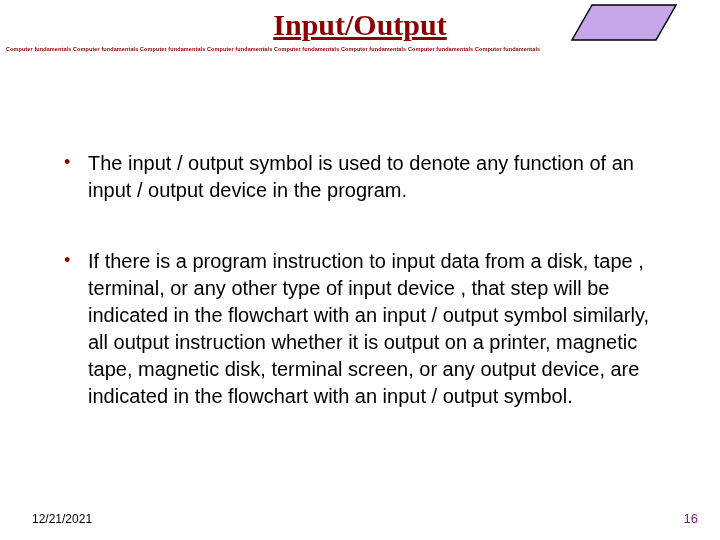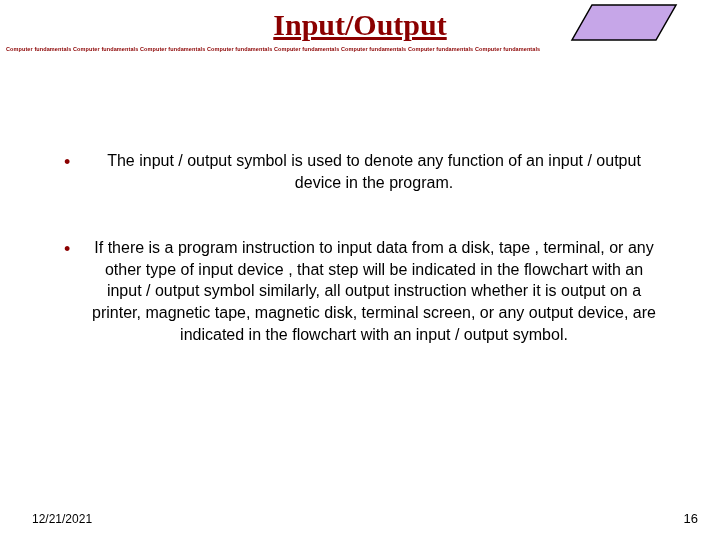--- a/index.html
+++ b/index.html
@@ -4,24 +4,24 @@
 <style>
   * { margin: 0; padding: 0; box-sizing: border-box; }
   html, body { width: 720px; height: 540px; background: #fff; font-family: Verdana, Geneva, sans-serif; color: #000; overflow: hidden; }
   .slide { position: relative; width: 720px; height: 540px; }
   .title-area { position: absolute; top: 8px; left: 0; width: 720px; text-align: center; }
   .title { font-family: "Comic Sans MS", "Comic Sans", cursive; font-size: 30px; color: #8B0000; font-weight: bold; text-decoration: underline; display: inline-block; }
   .parallelogram { position: absolute; right: 40px; top: 2px; }
   .repeat-line { position: absolute; top: 46px; left: 6px; width: 708px; font-size: 5.5px; color: #8B0000; font-weight: bold; white-space: nowrap; overflow: hidden; letter-spacing: 0.1px; }
   .body { position: absolute; top: 150px; left: 60px; width: 600px; color: #000; }
   ul.bullets { list-style: none; }
-  ul.bullets > li { position: relative; padding-left: 28px; margin-bottom: 44px; font-size: 16px; line-height: 1.35; text-align: center; }
+  ul.bullets > li { position: relative; padding-left: 28px; margin-bottom: 44px; font-size: 20px; line-height: 1.35; }
   ul.bullets > li::before { content: "•"; position: absolute; left: 4px; top: 0; color: #8B0000; font-size: 18px; }
   .footer-date { position: absolute; left: 32px; bottom: 14px; font-size: 12px; color: #000; }
-  .footer-page { position: absolute; right: 22px; bottom: 14px; font-size: 13px; color: #000000; }
+  .footer-page { position: absolute; right: 22px; bottom: 14px; font-size: 13px; color: #701a75; }
 </style>
 </head>
 <body>
 
 <div class="slide">
 
   <div class="title-area">
     <span class="title">Input/Output</span>
   </div>
 

